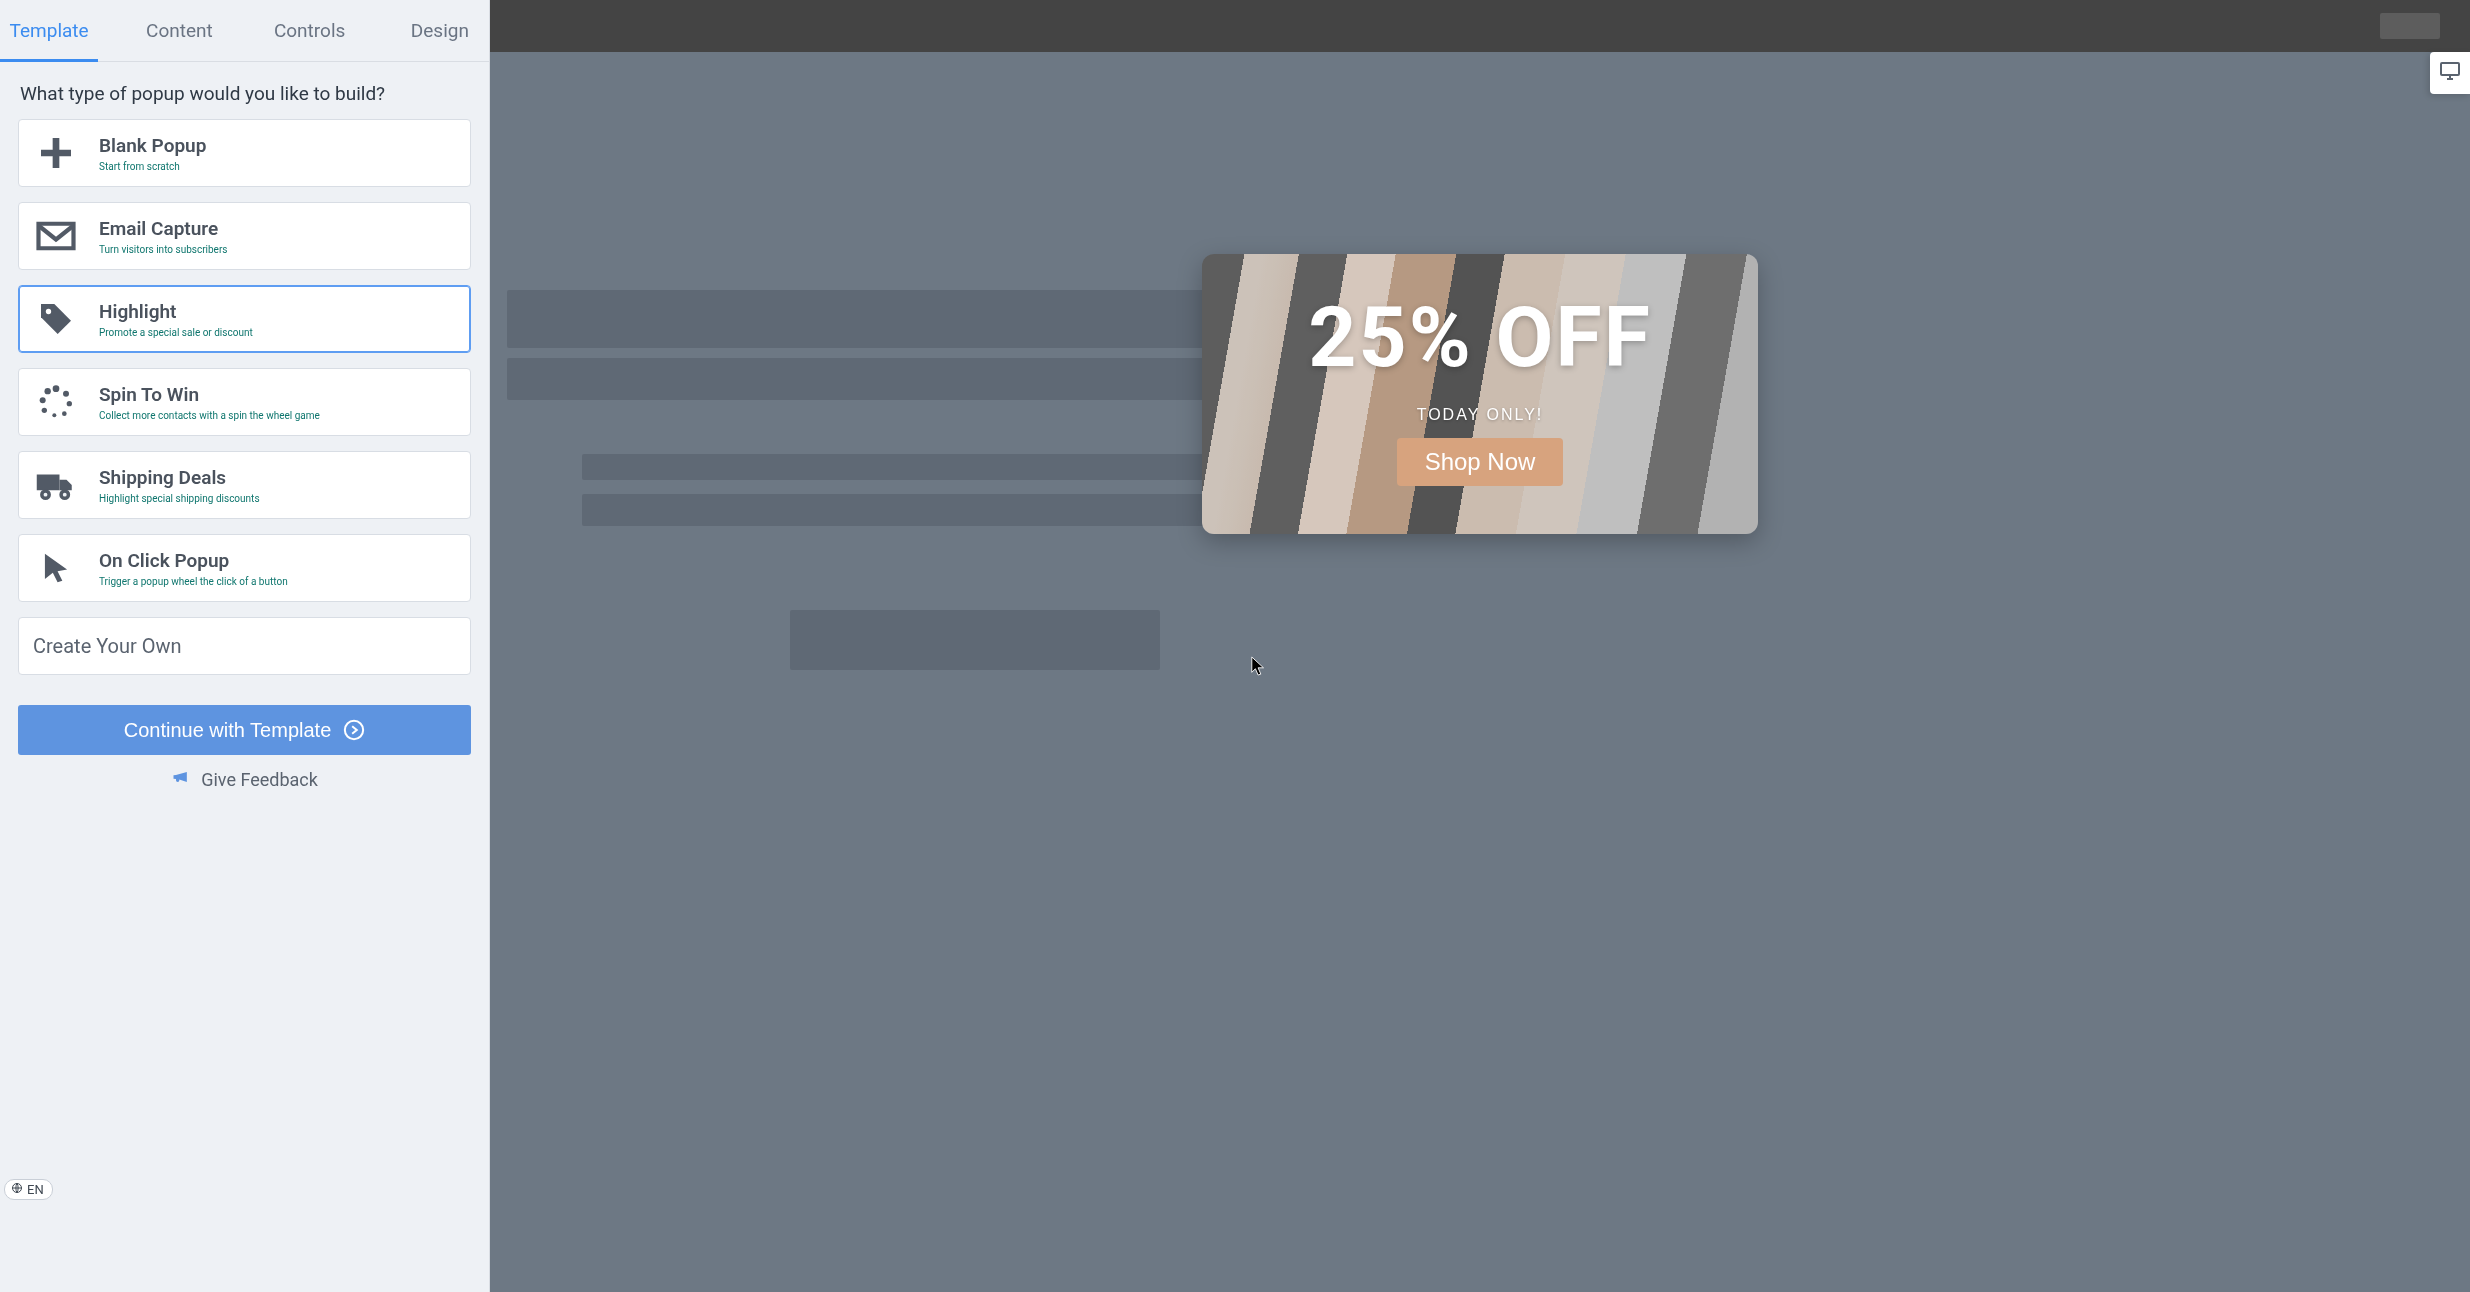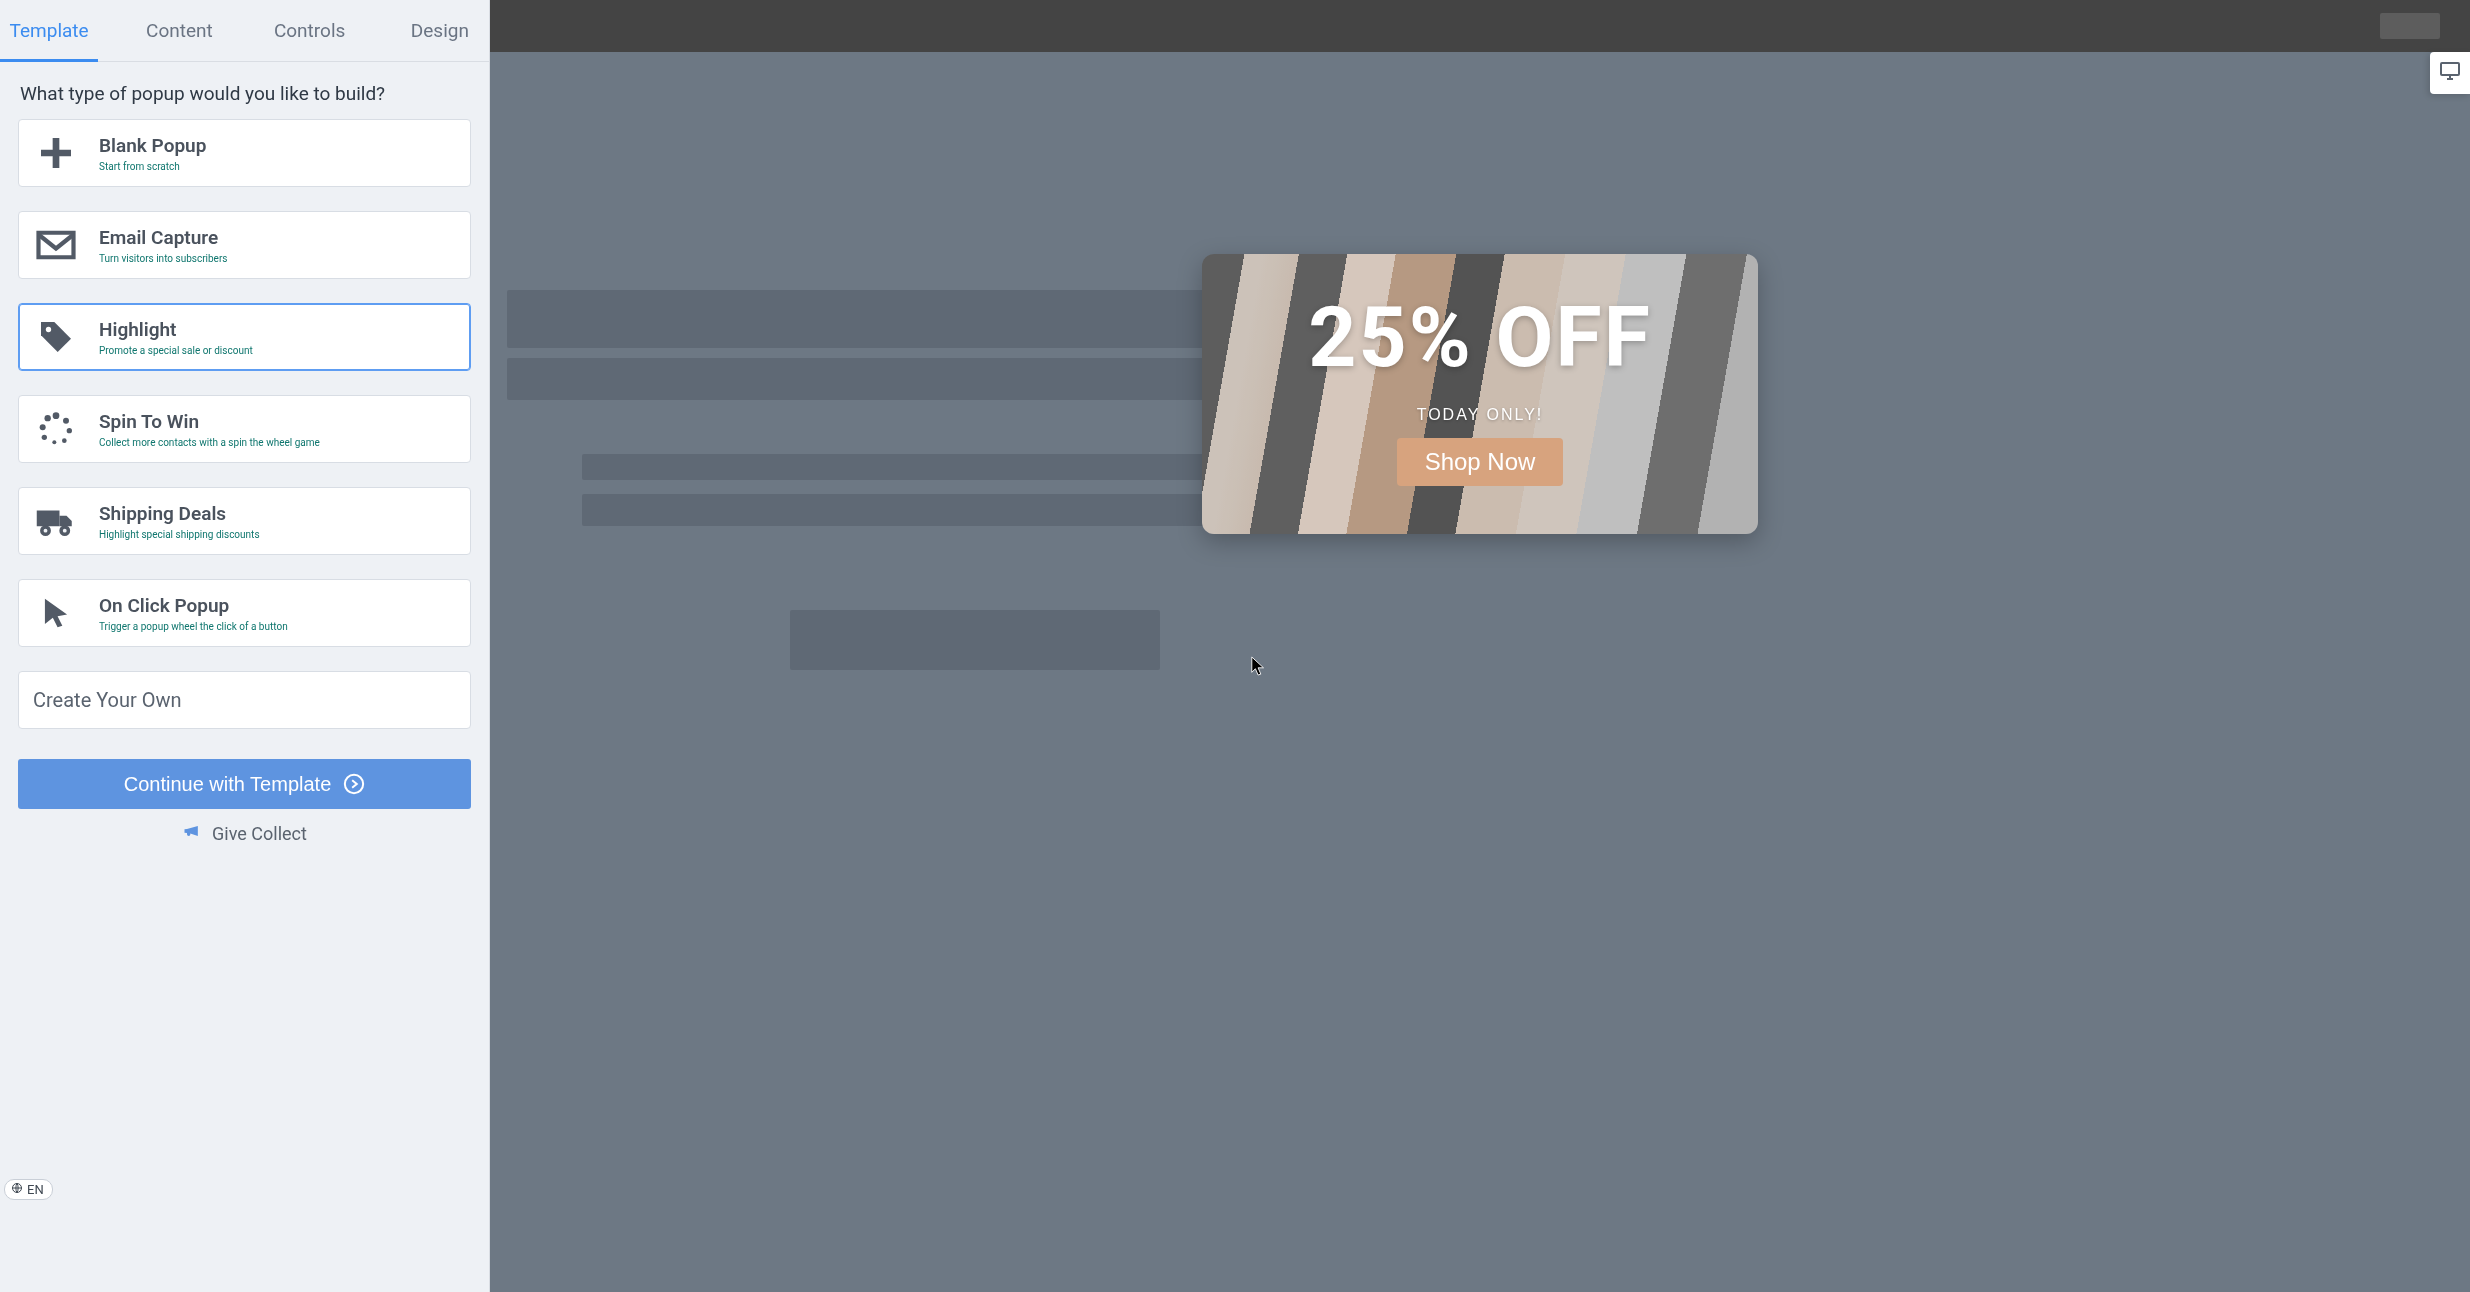--- a/index.html
+++ b/index.html
@@ -52,21 +52,21 @@
   }
   .prompt {
     font-size: 19px;
     color: #2f3945;
     margin: 6px 2px 14px 2px;
   }
 
   .options {
     display: flex;
     flex-direction: column;
-    gap: 24px;
+    gap: 15px;
   }
 
   .option-card {
     background: #ffffff;
     border: 1px solid #d8dde4;
     border-radius: 4px;
     padding: 12px 16px;
     display: flex;
     gap: 22px;
     cursor: pointer;
@@ -367,21 +367,21 @@
           </svg>
       </span>
     </button>
 
     <div class="feedback">
       <span>
         <svg viewBox="0 0 24 24" width="20" height="20" fill="currentColor">
             <path d="M3 10v4l3 .5V16a2 2 0 004 0v-1l9 3V6L6 9.5z"></path>
           </svg>
       </span>
-      <span>Give Collect</span>
+      <span>Give Feedback</span>
     </div>
   </div>
 
   <div class="lang-pill">
     <span>
       <svg viewBox="0 0 24 24" width="12" height="12" fill="none" stroke="currentColor" stroke-width="2">
           <circle cx="12" cy="12" r="9"></circle>
           <path d="M3 12h18M12 3c3 3 3 15 0 18M12 3c-3 3-3 15 0 18"></path>
         </svg>
     </span>

